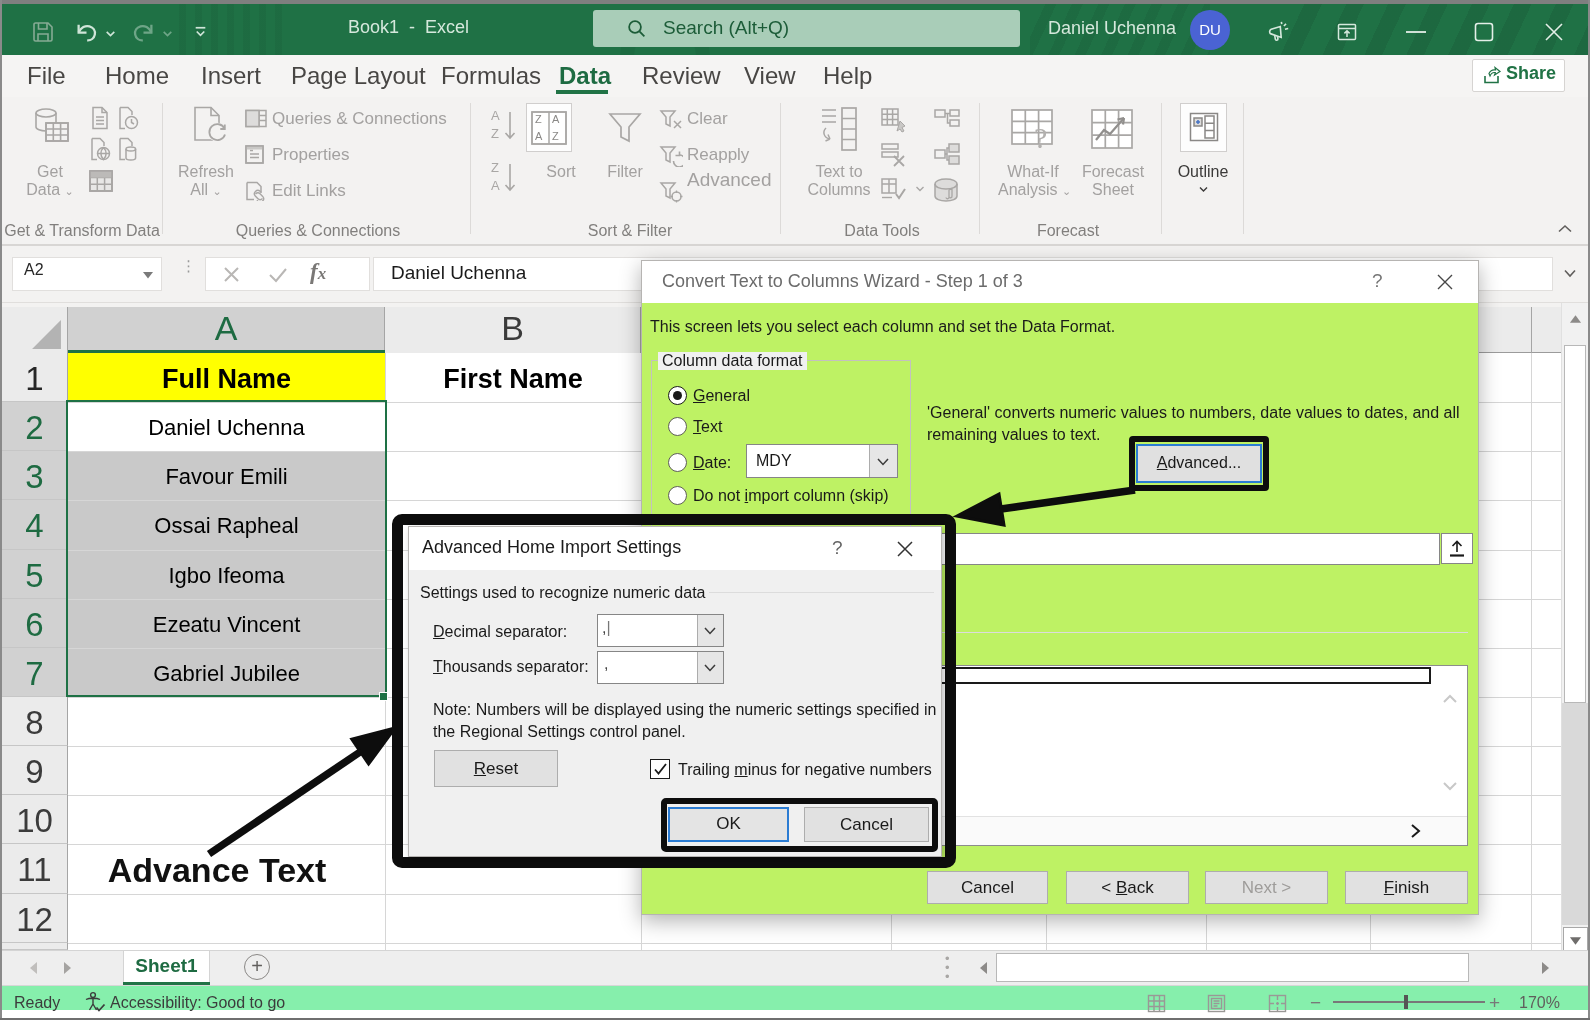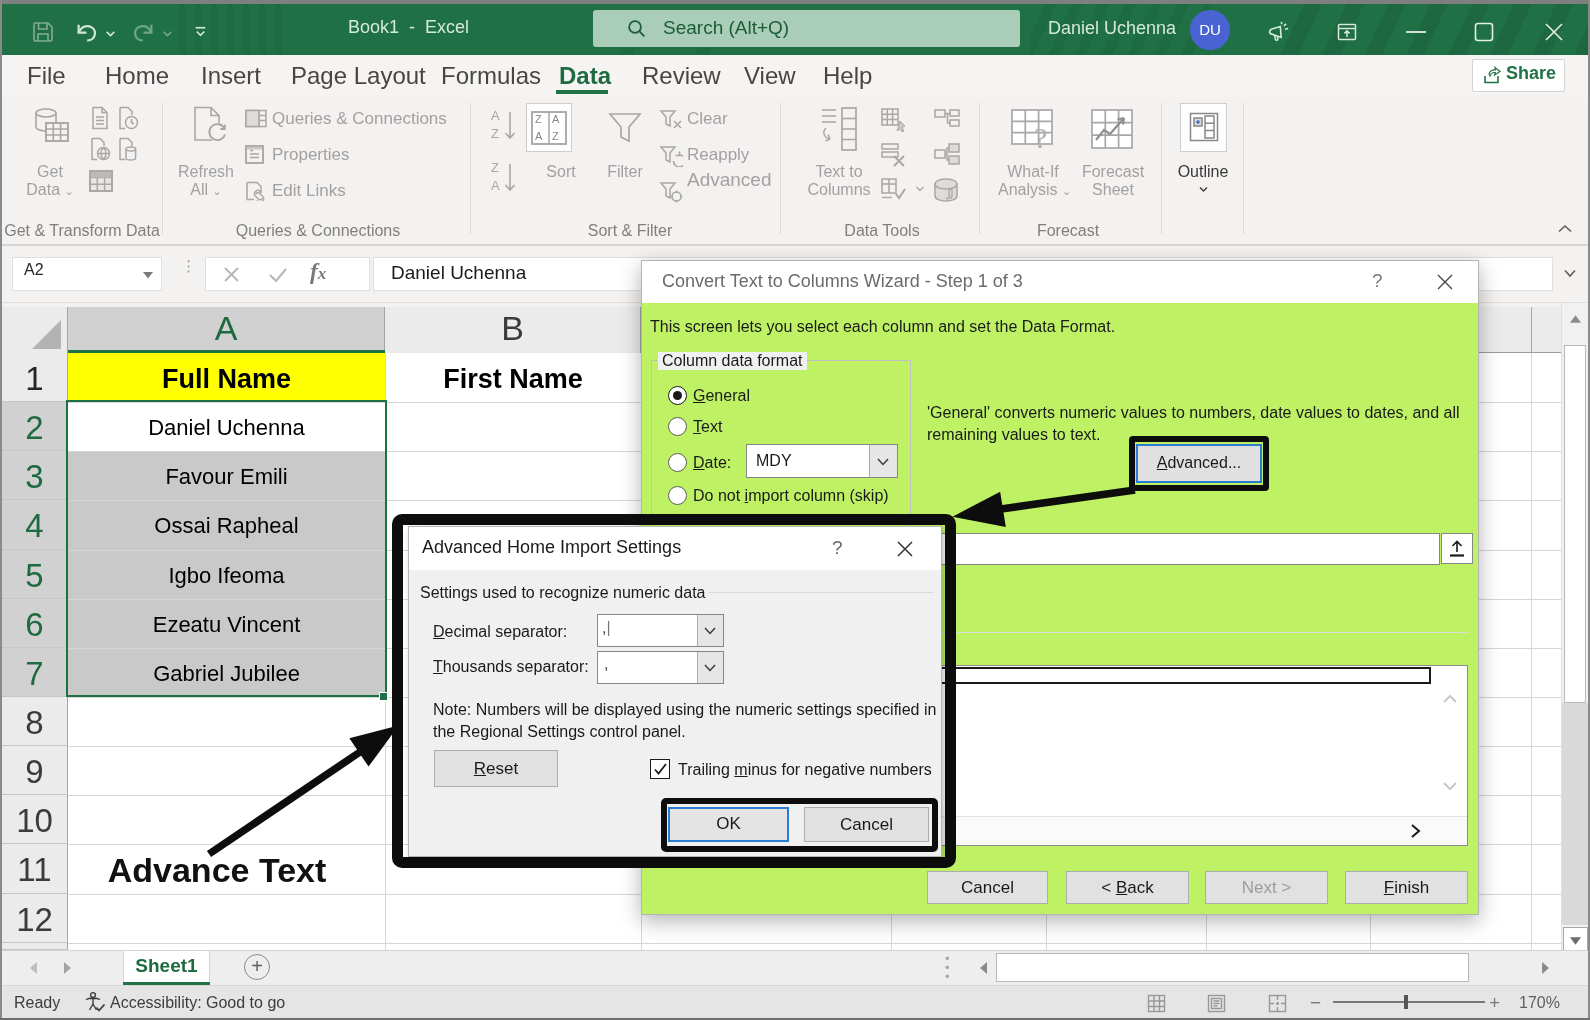--- a/index.html
+++ b/index.html
@@ -35,21 +35,21 @@
         border-bottom:1px solid #c6c6c6; }
   .rh.sel { background:#d1d1d1; color:#1e6b42; }
   .cellA { position:absolute; left:68px; width:317px; font-size:22px; color:#000;
            text-align:center; line-height:52px; }
   .cellA.b { line-height:53px; }
   .gvl { position:absolute; top:50px; width:1px; height:597px; background:#d6d6d6; }
   .ghl { position:absolute; left:68px; width:1493px; height:1px; background:#d6d6d6; }
   
   #vscroll { left:1561px; top:303px; width:27px; height:653px; background:#f1f1f1; border-left:1px solid #e0e0e0; }
   #tabbar { left:0; top:950px; width:1588px; height:35px; background:#eeeeee; border-top:1px solid #d4d4d4; }
-  #statusbar { left:0; top:985px; width:1588px; height:33px; background:#e5e5e5; border-top:1px solid #d7d7d7;text-align:right; }
+  #statusbar { left:0; top:985px; width:1588px; height:25px; background:#86efac; border-top:1px solid #d7d7d7;text-align:right; }
   .radio { position:absolute; width:19px; height:19px; border:1.5px solid #5f5d5b; border-radius:50%; background:#fff; }
   .radio.sel2 { border-color:#1a1a1a; }
   .radio.sel2 span { position:absolute; left:3.5px; top:3.5px; width:9px; height:9px; border-radius:50%; background:#1a1a1a; }
   .btn { position:absolute; background:#e1e1e1; border:1px solid #adadad; font-size:17px; color:#1a1a1a; text-align:center; line-height:31px; }
   .abs2 { position:absolute; }
 </style>
 </head>
 <body>
 <div class="abs" id="titlebar">
 

